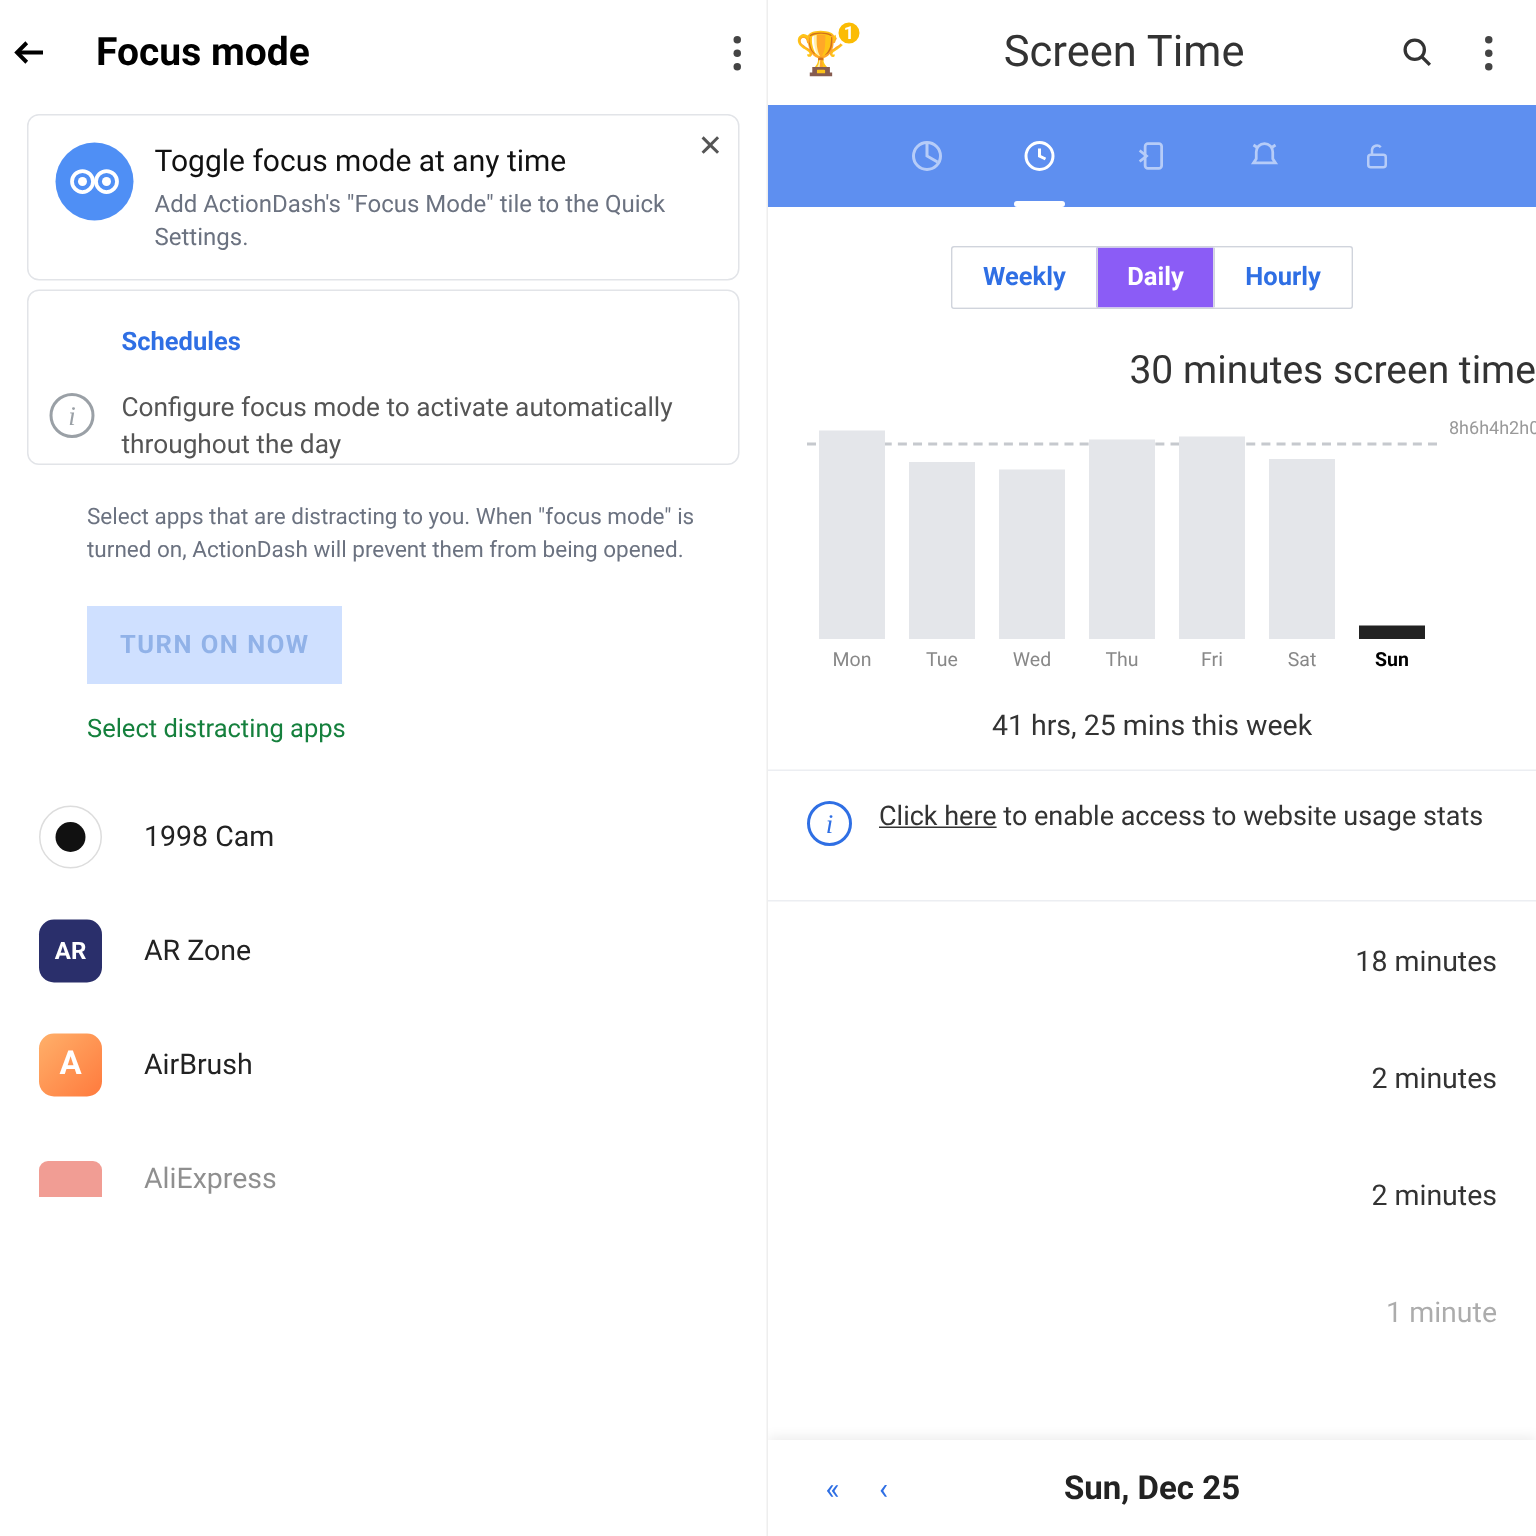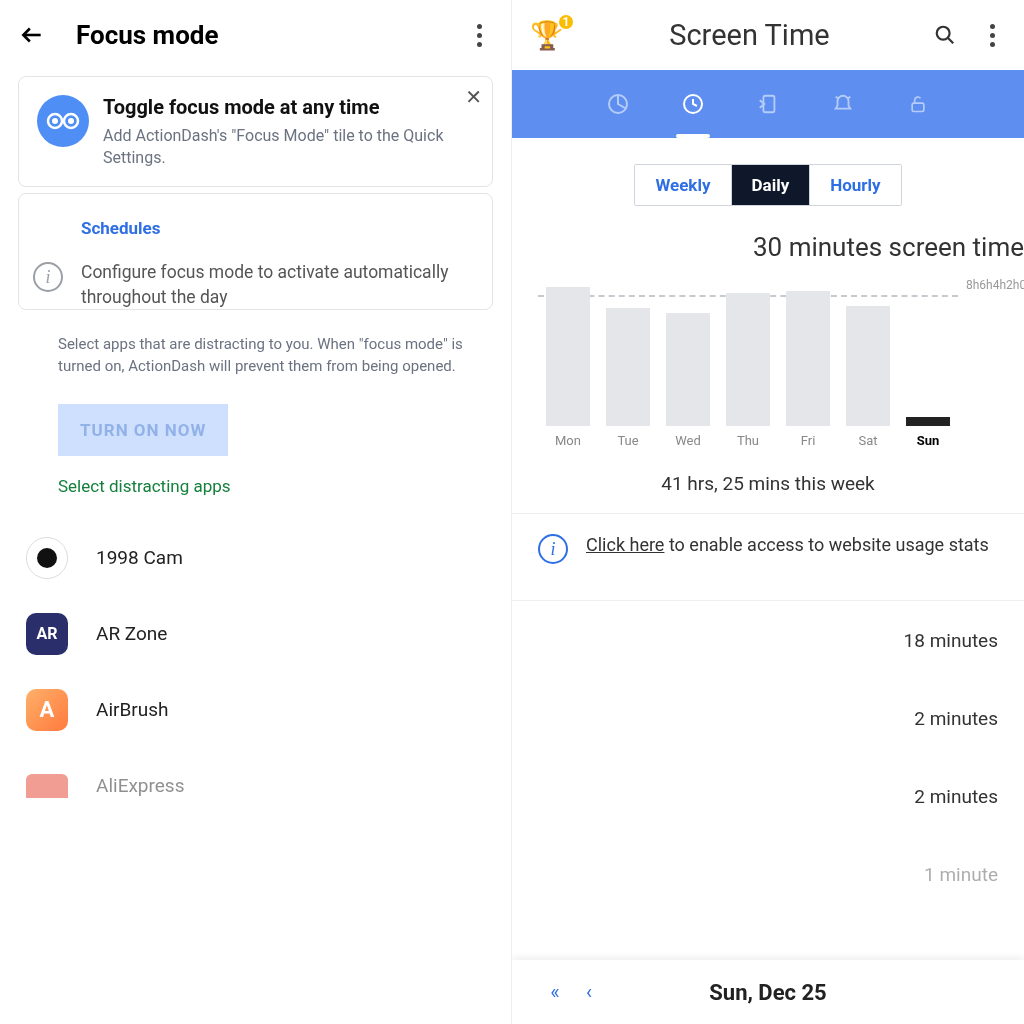--- a/index.html
+++ b/index.html
@@ -1,29 +1,29 @@
 <!DOCTYPE html>
 <html><head>
 <meta charset="utf-8">
 <style>
   *{box-sizing:border-box;margin:0;padding:0;font-family:Roboto,Arial,sans-serif}
   body{width:1024px;height:1024px;background:#fff;overflow:hidden;display:flex}
   .col{width:512px;height:1024px;position:relative;background:#fff;overflow:hidden}
   .col-l{border-right:1px solid #eee}
   
-  .l-hdr{display:flex;align-items:center;height:70px;padding:0 18px}
+  .l-hdr{display:flex;align-items:center;height:70px;padding:0 6px}
   .back-ico{width:28px;height:28px;display:flex;align-items:center;justify-content:center;font-size:28px;color:#000}
   .l-title{font-size:26px;font-weight:700;margin-left:30px;color:#000}
   .l-spacer{flex:1}
   .dots{width:28px;display:flex;flex-direction:column;align-items:center;gap:4px}
   .dots span{width:5px;height:5px;background:#444;border-radius:50%}
   .card{margin:6px 18px;border:1px solid #e2e4e8;border-radius:8px;background:#fff;position:relative}
   .tip-card{padding:18px 18px 18px 18px;display:flex}
   .tip-ico{width:52px;height:52px;border-radius:50%;background:#4f8ff5;display:flex;align-items:center;justify-content:center;margin-right:14px;flex-shrink:0}
-  .tip-title{font-size:20px;color:#111;font-weight:700;margin-bottom:6px}
+  .tip-title{font-size:20px;color:#111;font-weight:400;margin-bottom:6px}
   .tip-sub{font-size:16px;color:#6b7280;line-height:1.35}
   .close{position:absolute;top:8px;right:10px;font-size:20px;color:#555}
   .sched-card{padding:24px 14px 0 14px}
   .info-row{display:flex;align-items:flex-start}
   .info-ico{width:30px;height:30px;border:2px solid #9aa0a6;border-radius:50%;color:#9aa0a6;display:flex;align-items:center;justify-content:center;font-style:italic;font-family:serif;font-size:18px;margin-right:18px;margin-top:2px;flex-shrink:0}
   .blue-hdr{color:#2f6fe4;font-weight:700;font-size:17px;margin-left:48px;margin-bottom:22px}
   .info-txt{font-size:17.5px;color:#555;line-height:1.4}
   .add-sched{font-size:21px;color:#111;margin:32px 0 26px 48px}
   .body-txt{margin:24px 18px 0 58px;font-size:15px;color:#6b7280;line-height:1.45}
   .turn-on{margin:26px 0 0 58px;background:#cfe0ff;color:#91b2e8;font-weight:700;letter-spacing:1px;font-size:17px;padding:16px 22px;border:none}
@@ -44,21 +44,21 @@
   .badge{position:absolute;top:-6px;right:-10px;background:#fbbc04;color:#fff;font-size:12px;font-weight:700;border-radius:50%;width:18px;height:18px;display:flex;align-items:center;justify-content:center;border:2px solid #fff}
   .r-title{flex:1;text-align:center;font-size:29px;color:#333;font-weight:400}
   .search-ico,.r-dots{width:30px;font-size:24px;color:#333;text-align:center}
   .tab-strip{background:#5e8ff0;height:68px;display:flex;align-items:center;justify-content:space-evenly;padding:0 44px}
   .strip-ico{width:26px;height:26px;color:#fff;opacity:.55;display:flex;align-items:center;justify-content:center}
   .strip-ico.active{opacity:1;position:relative}
   .strip-ico.active::after{content:"";position:absolute;bottom:-21px;left:-4px;width:34px;height:4px;background:#fff;border-radius:2px}
   .seg{margin:26px auto 0;display:flex;border:1px solid #d0d4dc;border-radius:2px;overflow:hidden;width:fit-content}
   .seg button{background:#fff;border:none;padding:10px 20px;font-size:17px;font-weight:700;color:#2f6fe4}
   .seg button+button{border-left:1px solid #d0d4dc}
-  .seg button.sel{background:#0f172a;color:#fff}
+  .seg button.sel{background:#8b5cf6;color:#fff}
   .chart-title{text-align:right;font-size:26px;color:#333;margin-top:26px}
   .chart{position:relative;height:170px;margin:16px 26px 0 26px}
   .bars{position:absolute;left:0;right:40px;bottom:22px;top:0;display:flex;align-items:flex-end}
   .barwrap{flex:1;display:flex;flex-direction:column;align-items:center}
   .bar{width:44px;background:#e4e6ea}
   .bar.dark{background:#222}
   .xlab{position:absolute;bottom:0;left:0;right:40px;display:flex}
   .xlab span{flex:1;text-align:center;font-size:13px;color:#888}
   .xlab span.cur{color:#000;font-weight:700}
   .ylab{position:absolute;right:0;bottom:17px;top:0;display:flex;flex-direction:row;justify-content:space-between;font-size:12px;color:#999;text-align:left;width:32px}

